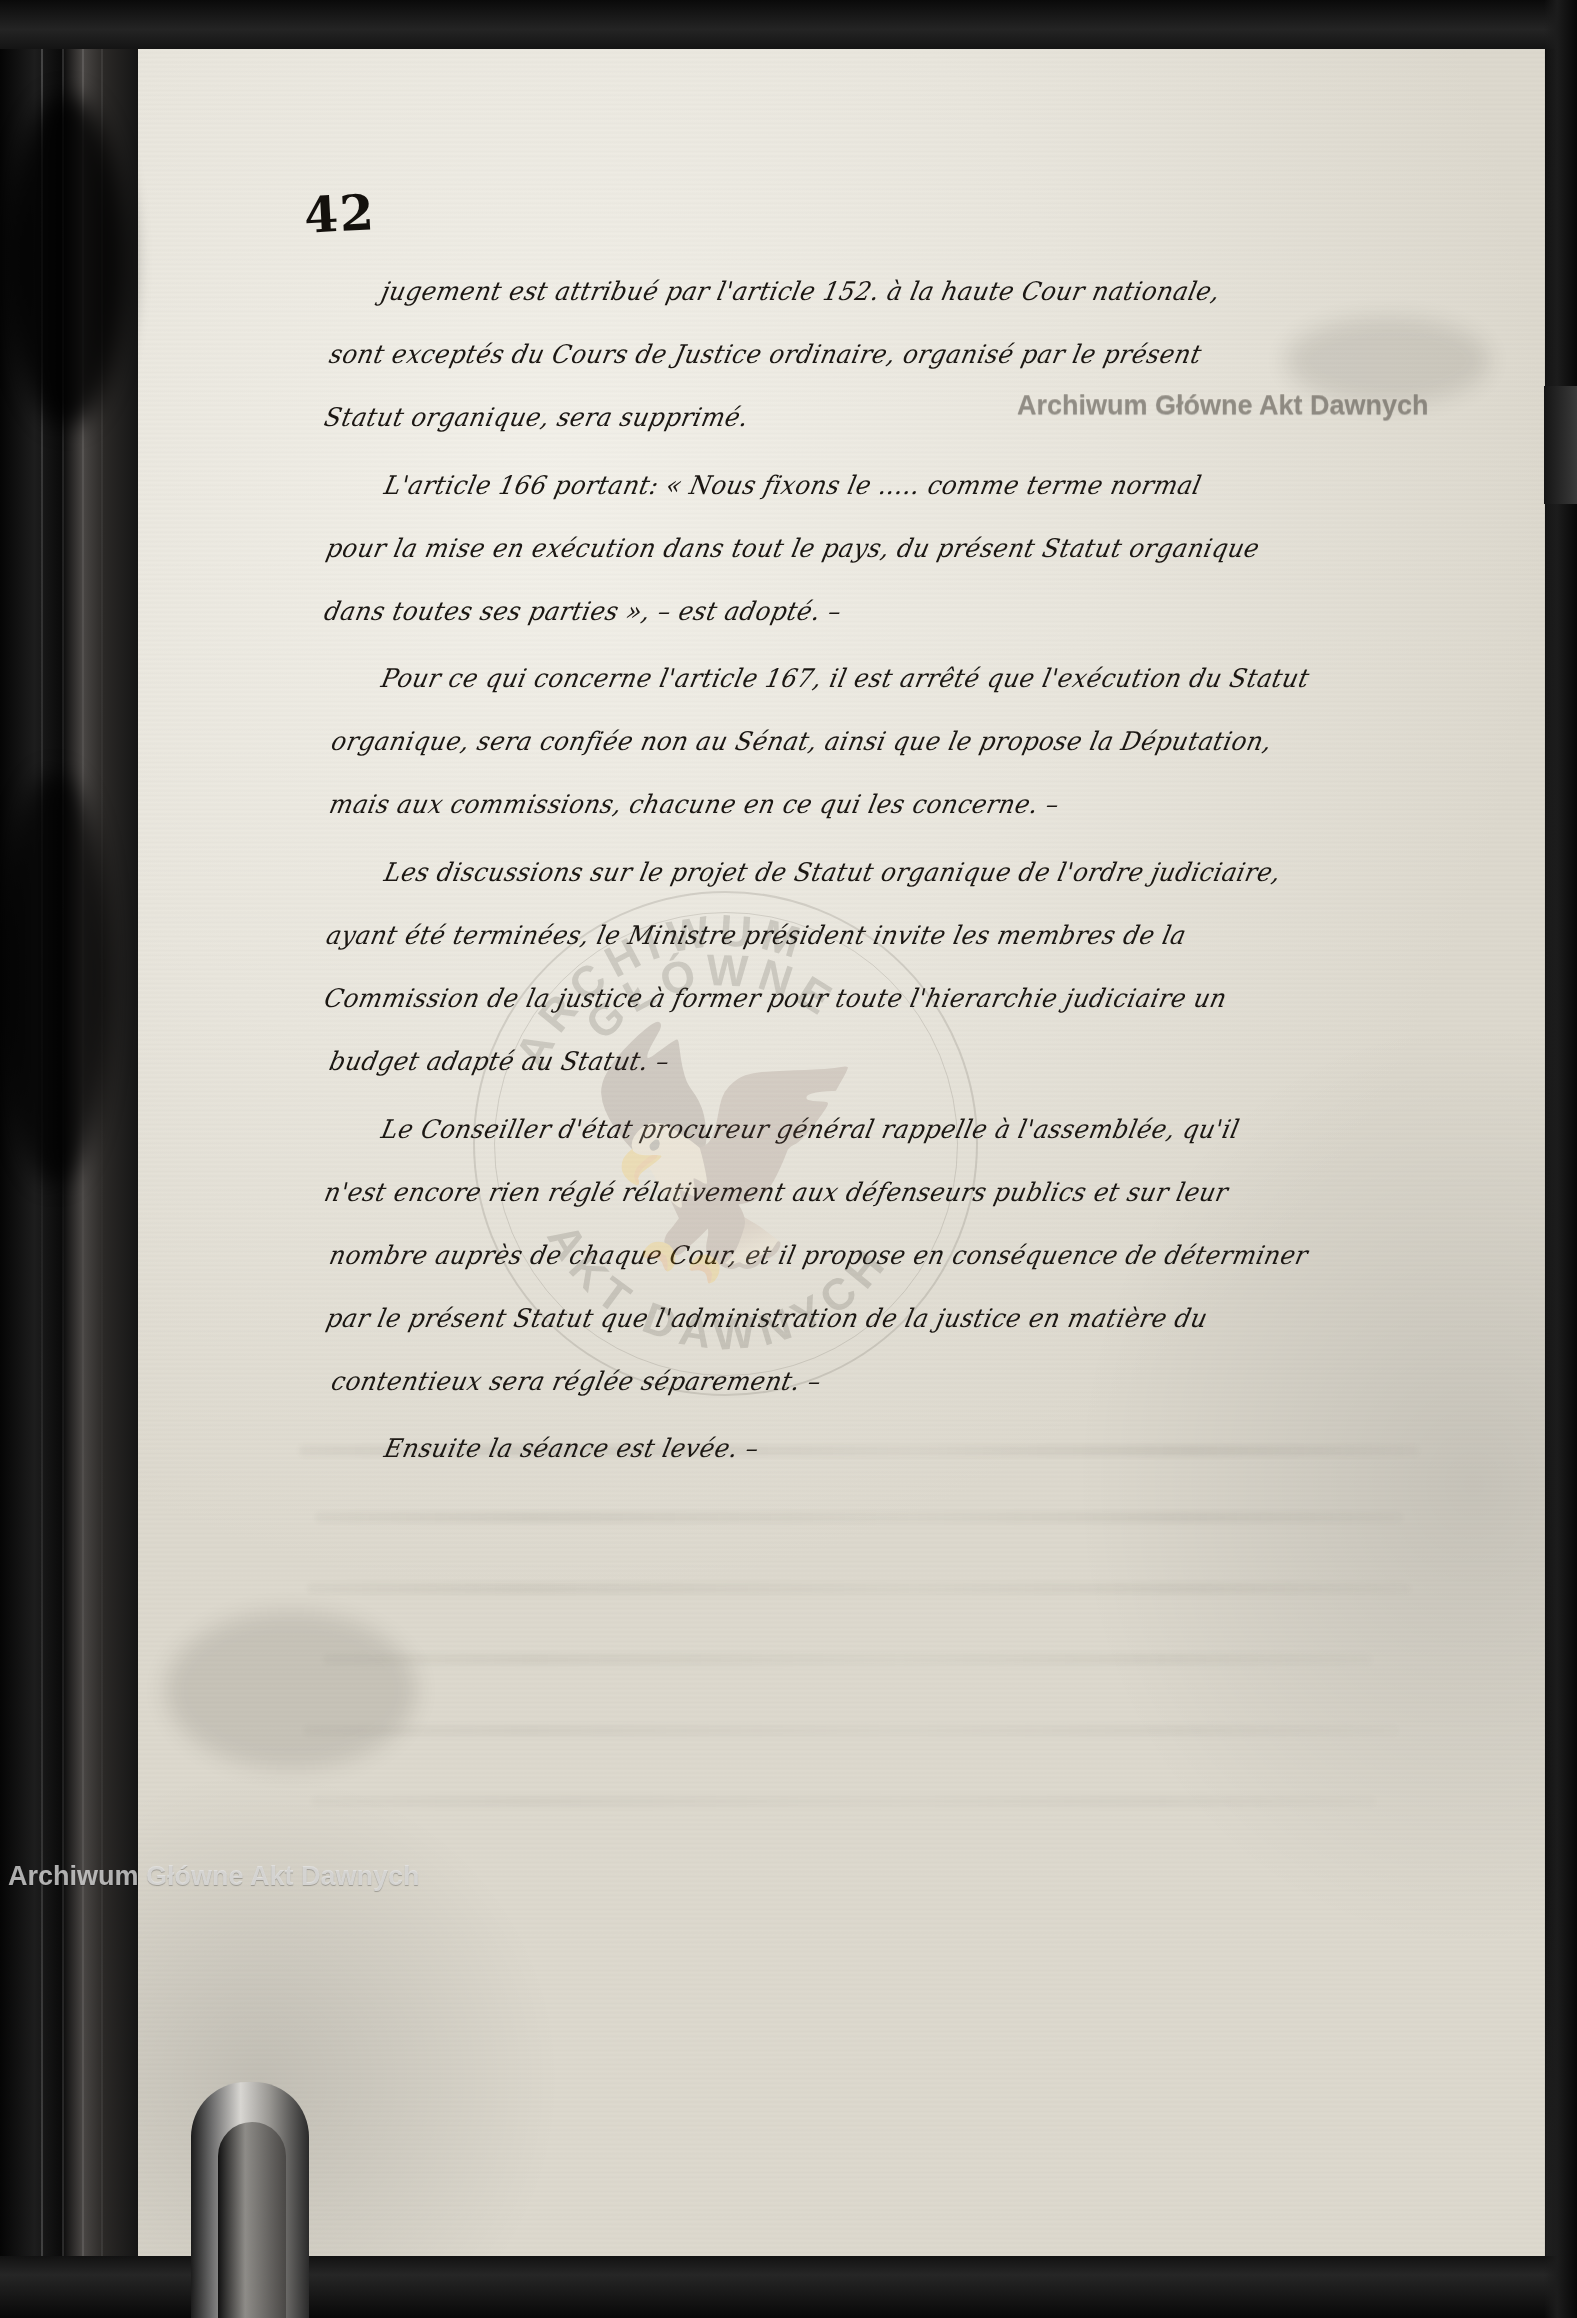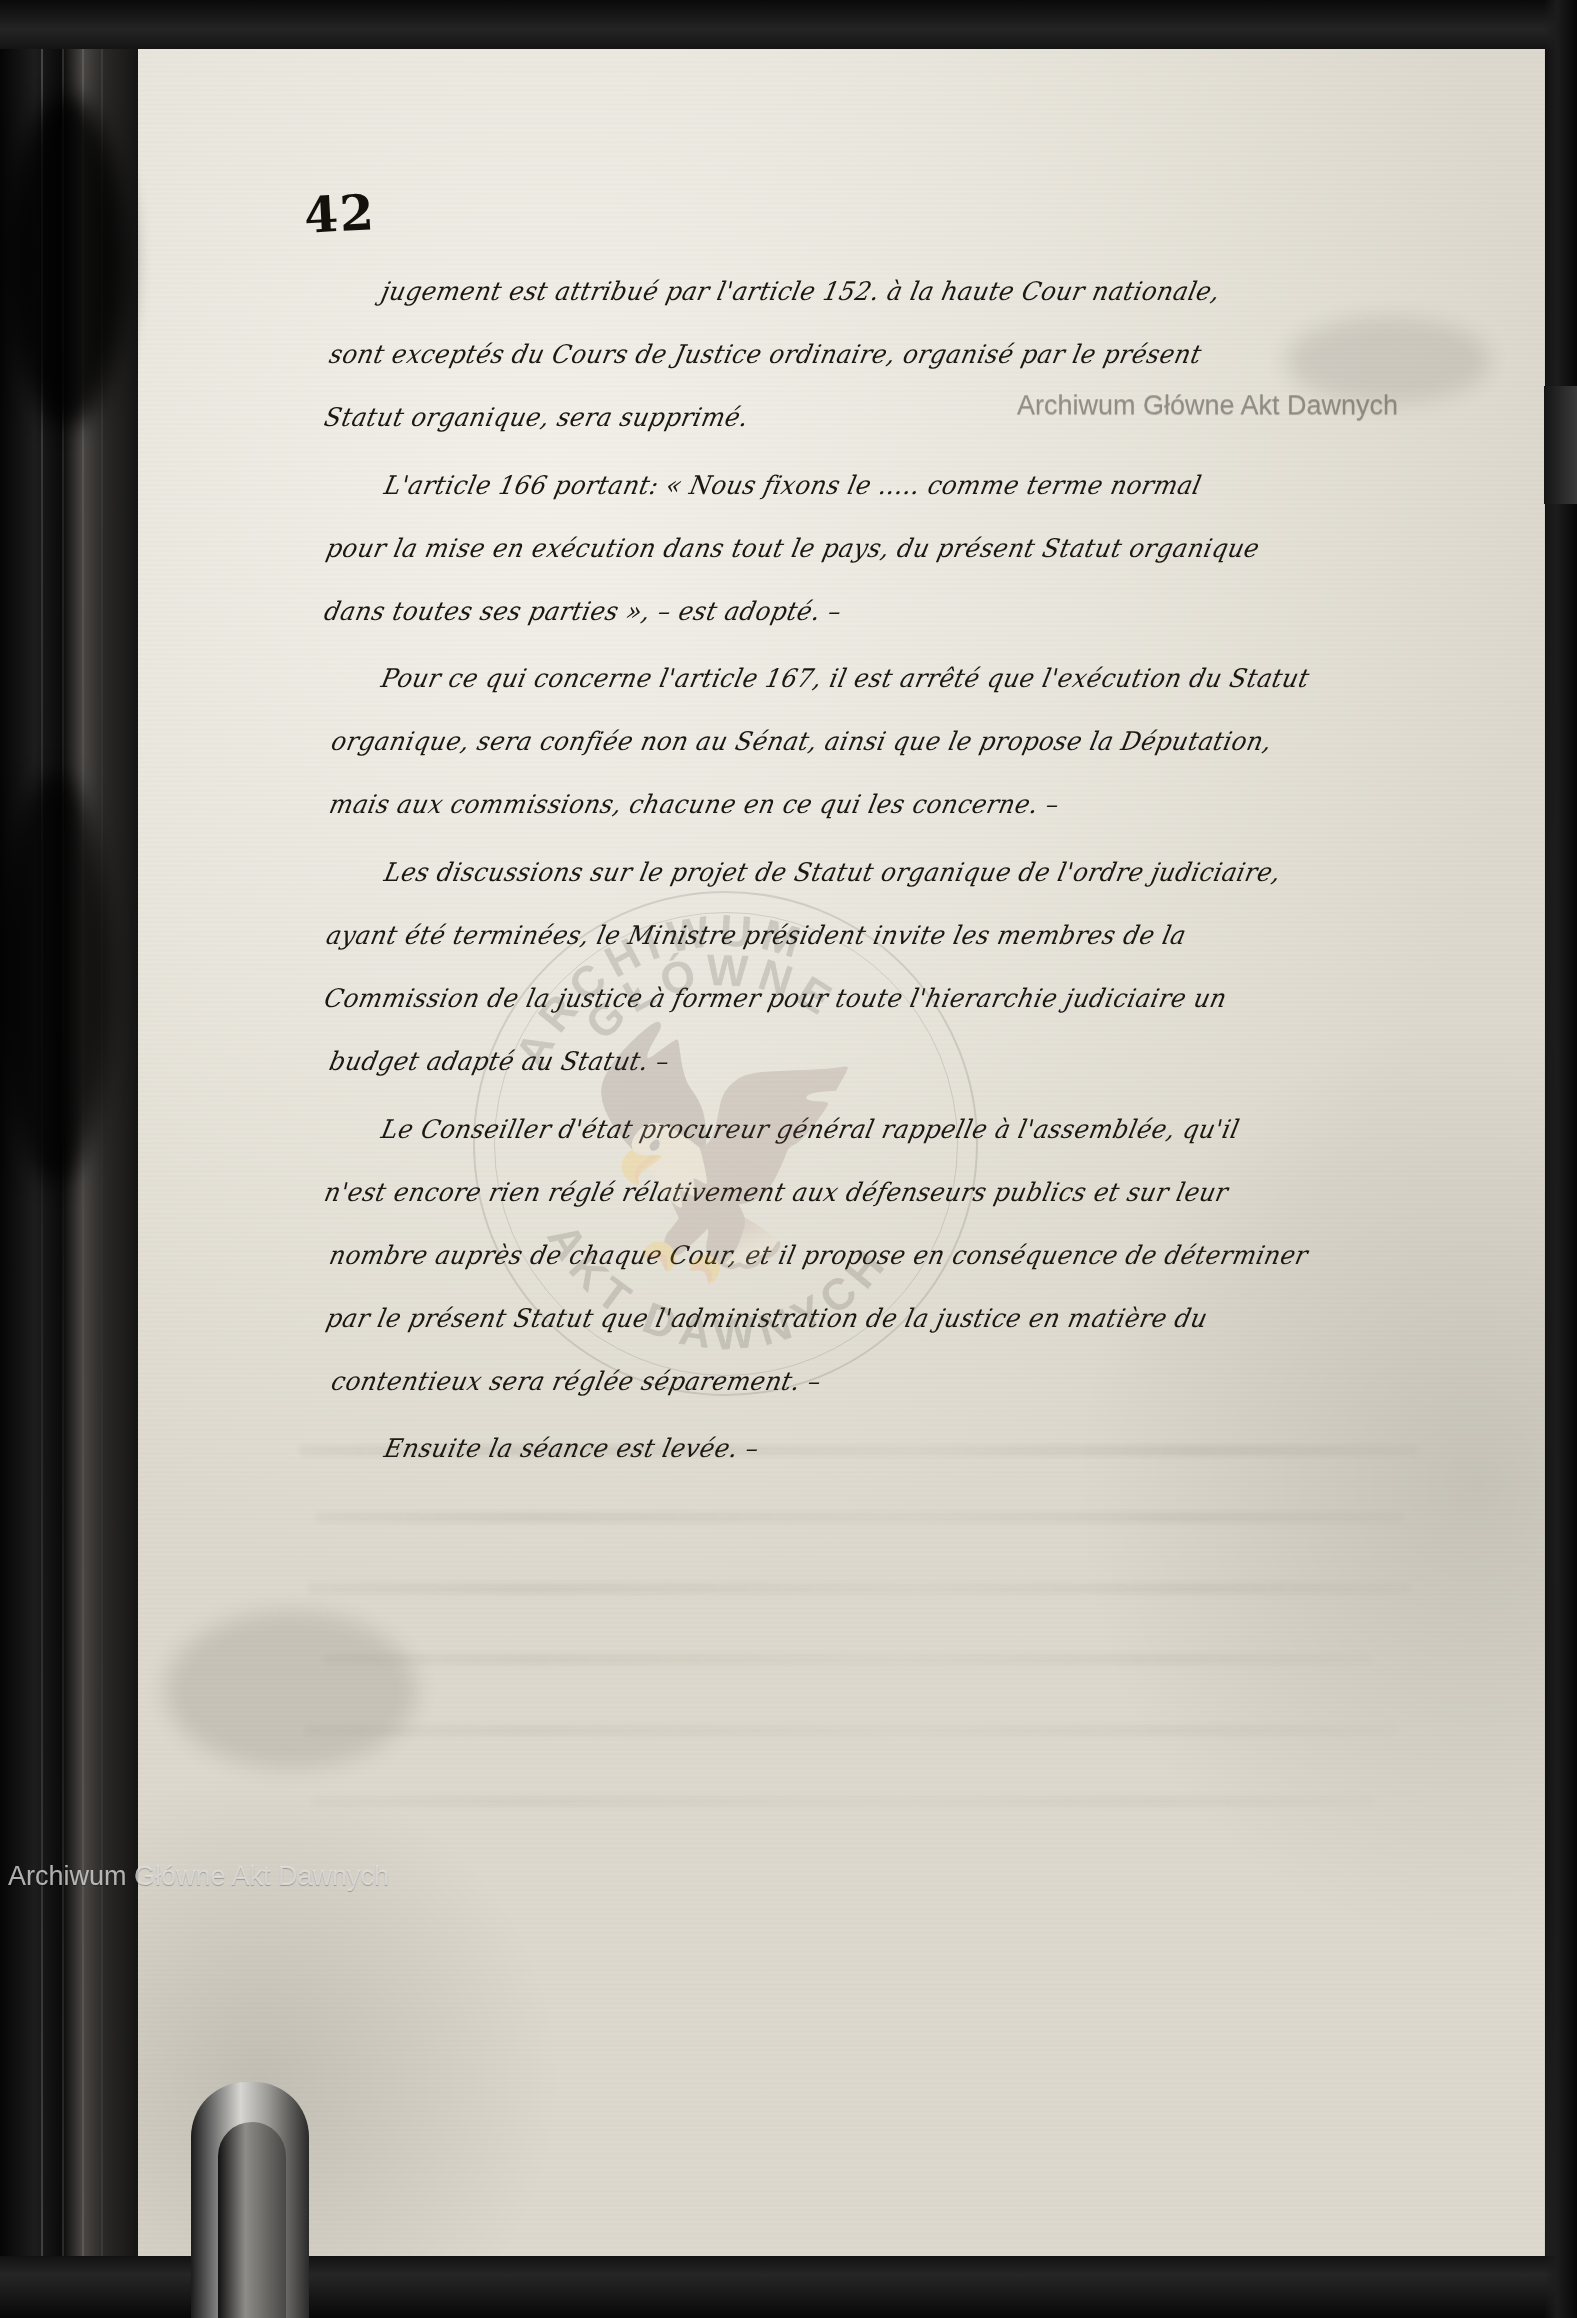--- a/index.html
+++ b/index.html
@@ -168,20 +168,21 @@
 
   
   .wm-text {
     position: absolute;
     font-family: "Liberation Sans", sans-serif;
     font-size: 27px;
     color: rgba(255,255,255,0.55);
     text-shadow: 0 0.8px 0.8px rgba(0,0,0,0.25);
     white-space: nowrap;
     pointer-events: none;
+    font-weight: bold;
   }
   .wm-top { left: 1017px; top: 390px; color: rgba(120,115,105,0.55); }
   .wm-bottom { left: 8px; top: 1861px; color: rgba(230,230,230,0.75); }
 
   .wm-seal {
     position: absolute;
     left: 473px;
     top: 891px;
     width: 505px;
     height: 505px;

